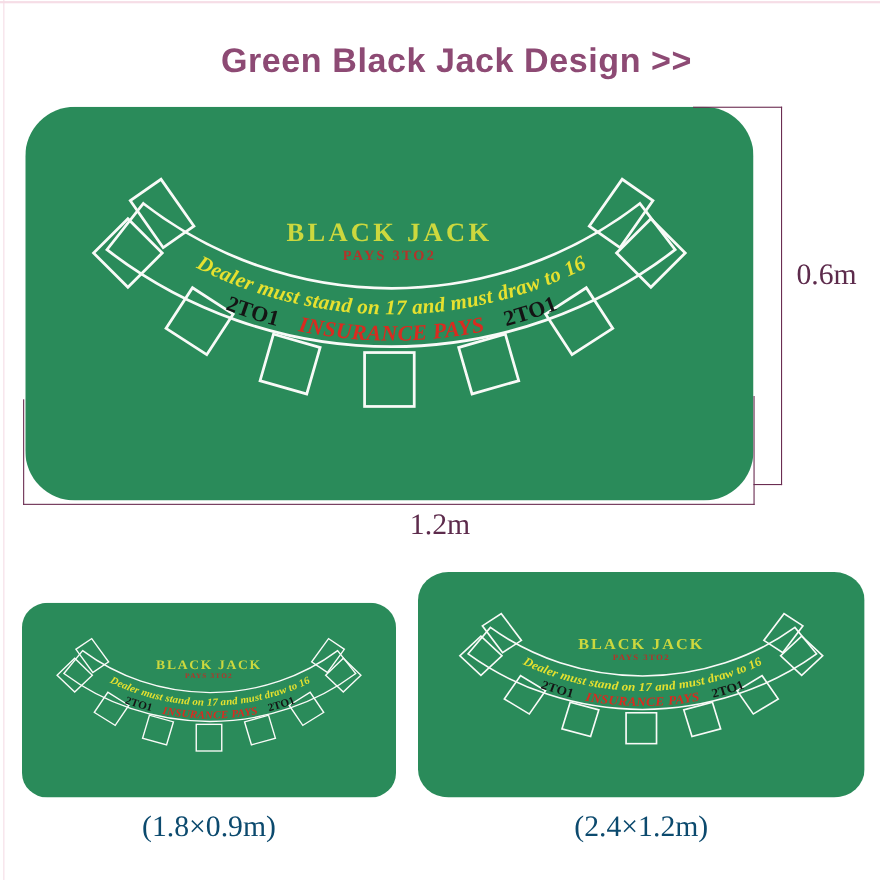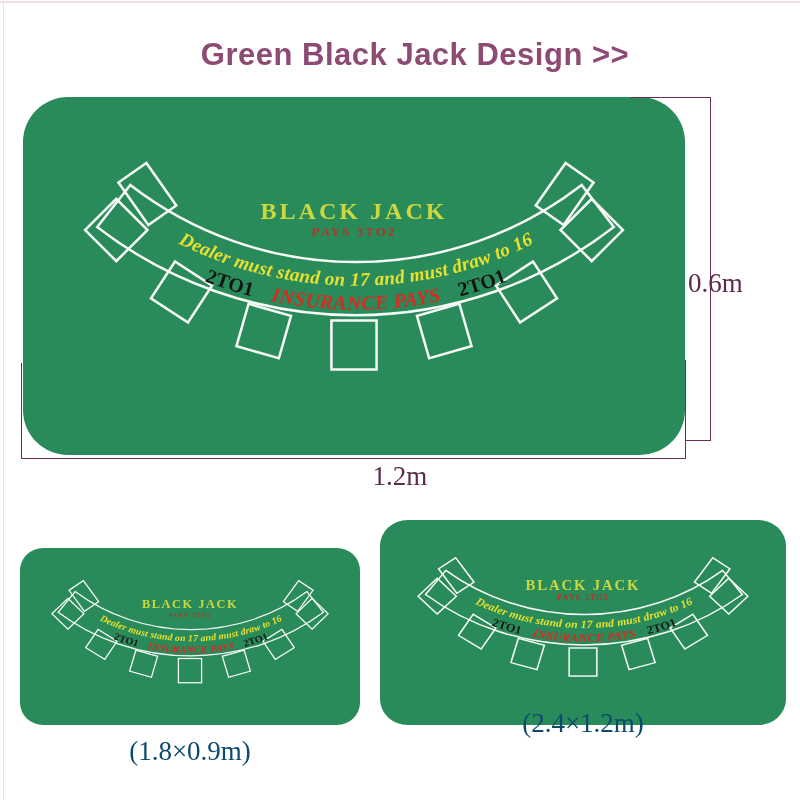--- a/index.html
+++ b/index.html
@@ -39,29 +39,29 @@
   
   .dim-line{position:absolute;background:#6b2d52;}
   #dim-top-tick{left:630px;top:97px;width:81px;height:1px;}
   #dim-v-line{left:710px;top:97px;width:1px;height:344px;}
   #dim-bottom-tick{left:685px;top:440px;width:26px;height:1px;}
   #dim-h-line{left:21px;top:458px;width:665px;height:1px;}
   #dim-left-tick{left:21px;top:363px;width:1px;height:96px;}
   #dim-right-tick{left:685px;top:360px;width:1px;height:99px;}
 
   .dim-label{position:absolute;color:#5d2b4c;font-size:27px;font-family:"Liberation Serif",serif;}
-  #height-label{left:688px;top:234px;margin-top:34px;}
+  #height-label{left:724px;top:234px;}
   #width-label{left:325px;top:461px;width:150px;text-align:center;}
 
   .variant-label{
     position:absolute;text-align:center;color:#0c4a6e;font-size:27px;
     font-family:"Liberation Serif",serif;
   }
   #variant-label-1{left:20px;top:736px;width:340px;}
-  #variant-label-2{left:380px;top:708px;width:406px;text-align:center;}
+  #variant-label-2{left:380px;top:736px;width:406px;text-align:center;}
 </style>
 </head>
 <body>
 
 <div id="edge-top" class="edge-line"></div>
 <div id="edge-left" class="edge-line"></div>
 
 <h1 class="page-title">Green Black Jack Design &gt;&gt;</h1>
 
 <svg width="0" height="0" style="position:absolute" aria-hidden="true">

